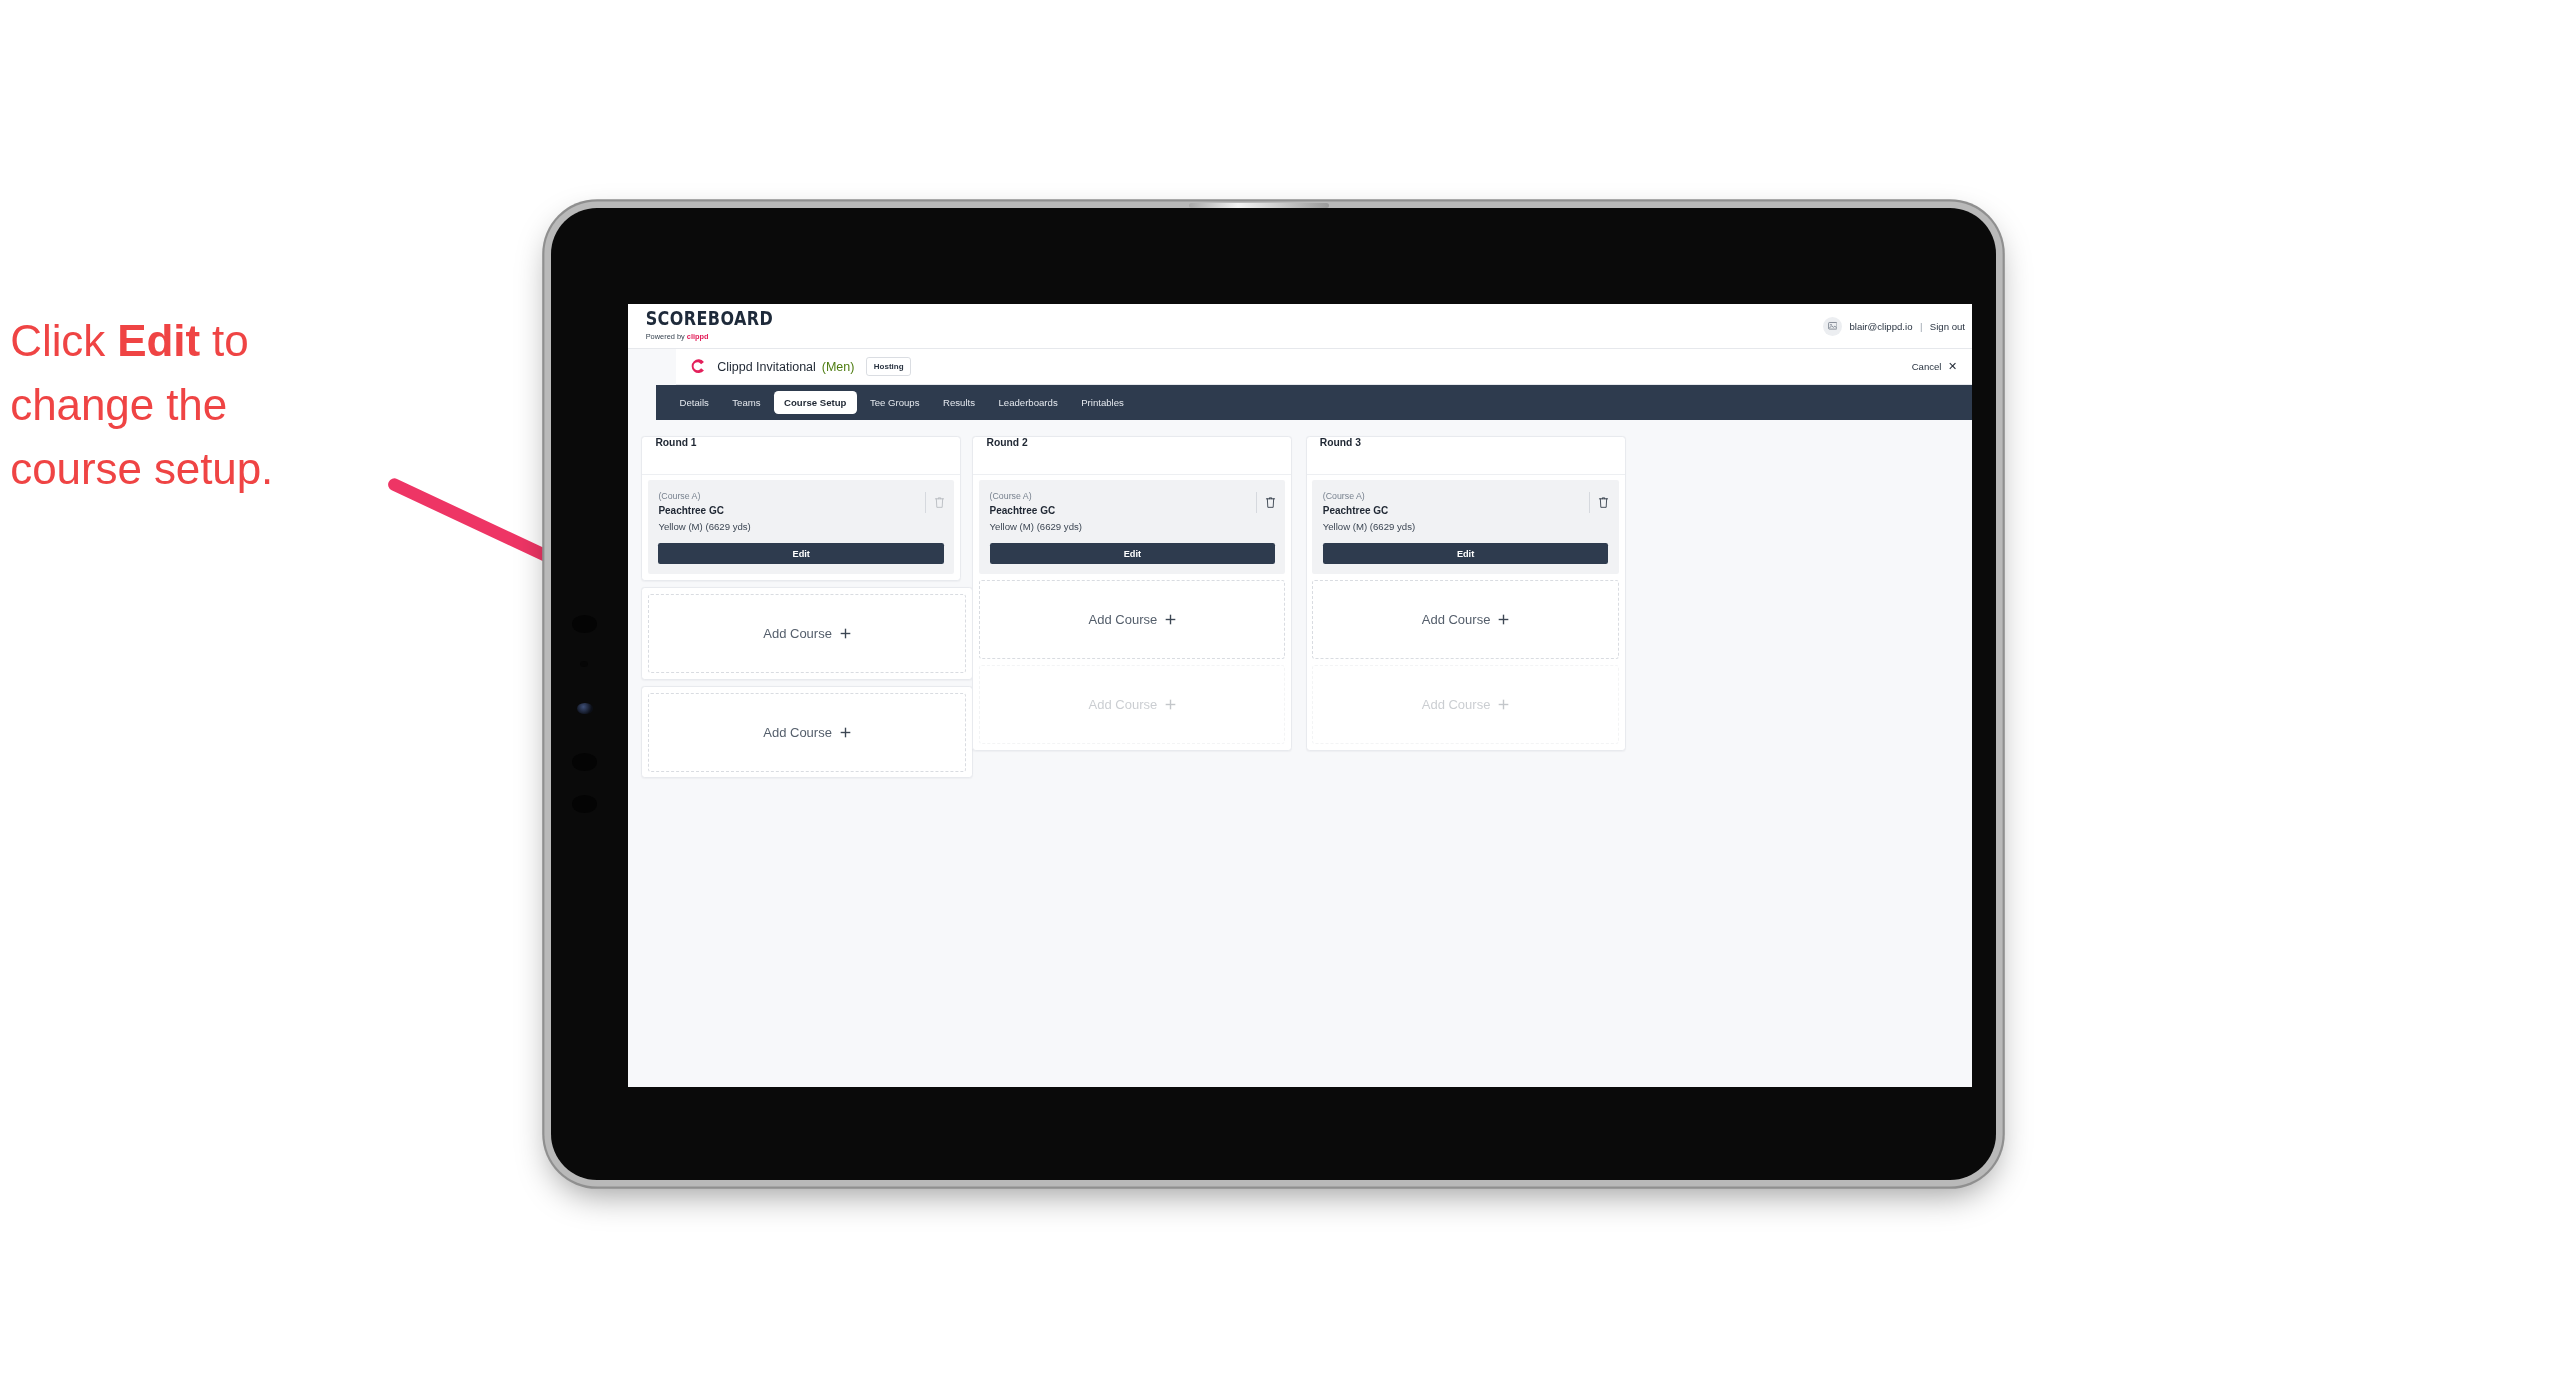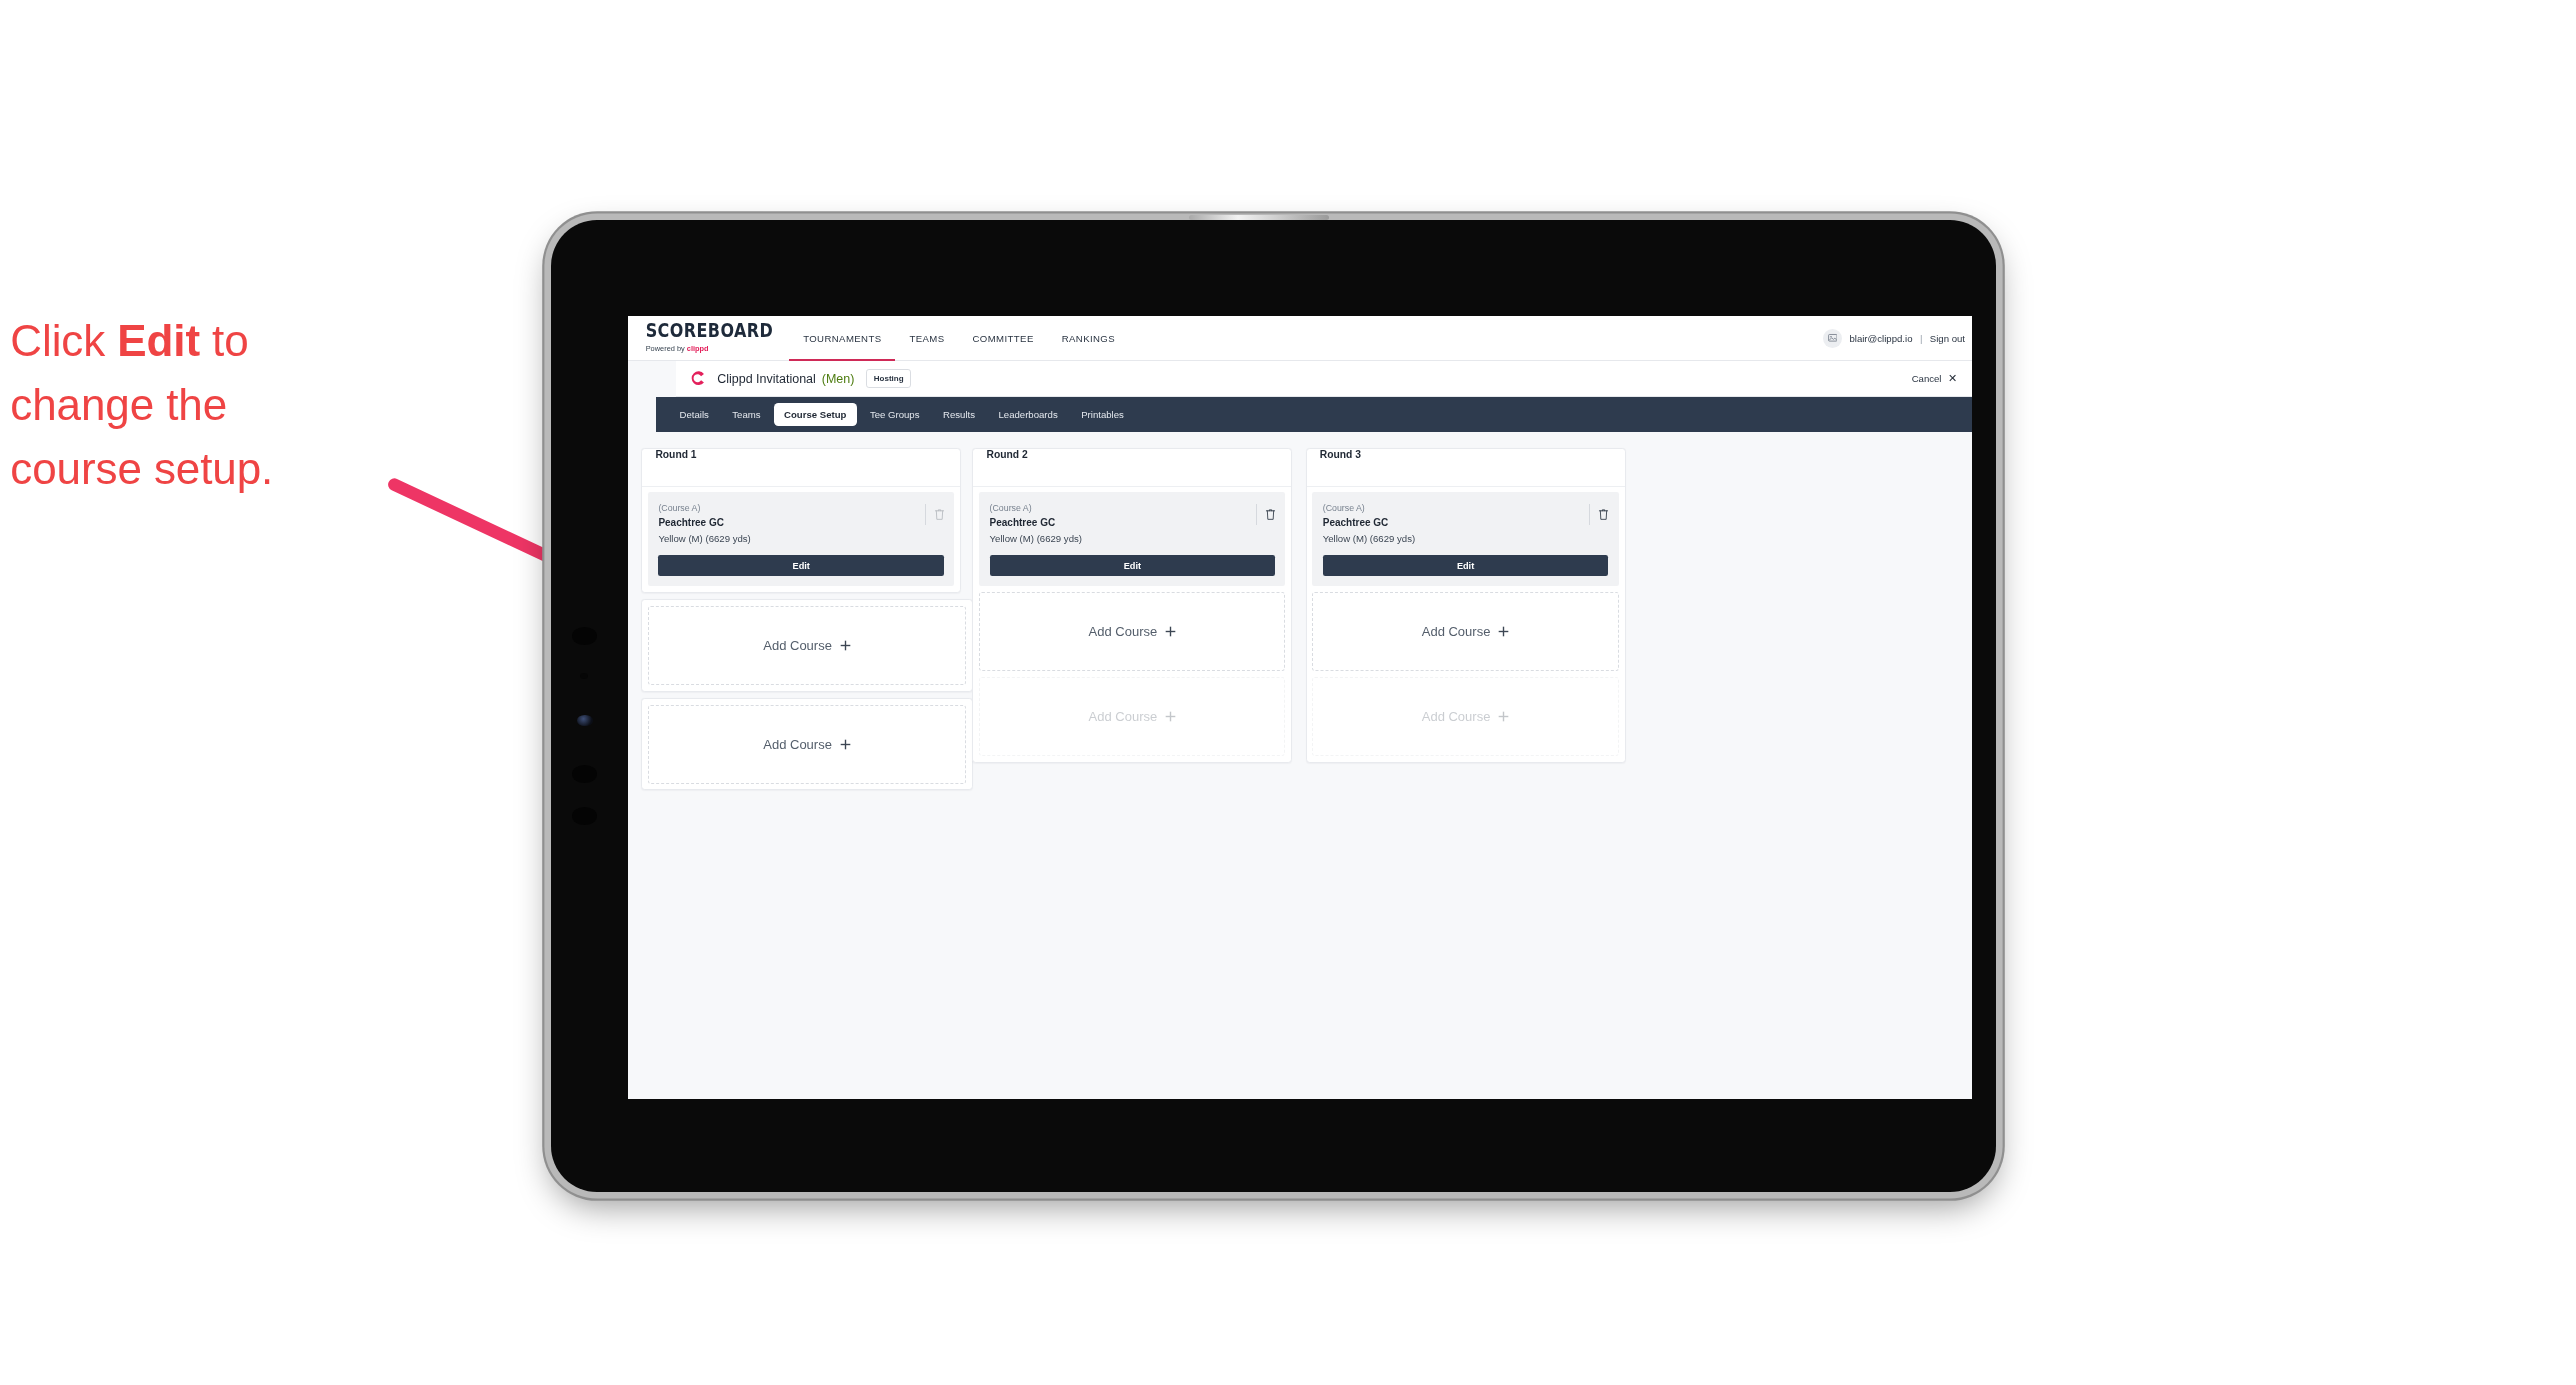--- a/index.html
+++ b/index.html
@@ -13,21 +13,21 @@
   
   #annotation{
     position:absolute;left:10.3px;top:309px;width:412px;
     font-size:44px;line-height:1.45;color:#ef4444;letter-spacing:-0.1px;
   }
   #annotation b{font-weight:700;}
   #arrow-svg{position:absolute;left:353px;top:442px;width:353px;height:213px;pointer-events:none;}
 
   
   #device{
-    position:absolute;left:551px;top:220px;width:1445px;height:972px;
+    position:absolute;left:551px;top:208px;width:1445px;height:972px;
     background:#0a0a0a;border-radius:46px;
     box-shadow:0 0 0 6.6px #b9b9b9, 0 0 0 8.8px #8f8f8f, 0 13.2px 34px rgba(0,0,0,.40);
   }
   #notch{position:absolute;left:49%;top:-5.2px;transform:translateX(-50%);
     width:140px;height:5.2px;background:linear-gradient(90deg,#a9a9a9,#f2f2f2 35%,#cfcfcf 62%,#9a9a9a);border-radius:2.9px;}
   .sensor{position:absolute;border-radius:50%;background:#000;}
   #sensor-1{left:20.6px;top:407px;width:25px;height:17.7px;background:#040404;}
   #sensor-2{left:29px;top:453px;width:8px;height:5.9px;background:#060606;}
   #sensor-3{left:26px;top:495px;width:15.5px;height:11px;background:radial-gradient(circle at 40% 35%,#3e4f77,#0b0e16 70%);}
   #sensor-4{left:20.6px;top:545px;width:25px;height:17.7px;background:#040404;}
@@ -128,26 +128,20 @@
   <div class="sensor" id="sensor-4"></div>
   <div class="sensor" id="sensor-5"></div>
 
   <div id="viewport">
 
     <div id="topbar">
       <div id="brand">
         <div id="brand-word">SCOREBOARD</div>
         <div id="brand-sub"><span style="color:#36424f;font-weight:400;">Powered by </span><span>clippd</span></div>
       </div>
-      <div id="topnav">
-        <div class="topnav-item active">TOURNAMENTS</div>
-        <div class="topnav-item">TEAMS</div>
-        <div class="topnav-item">COMMITTEE</div>
-        <div class="topnav-item">RANKINGS</div>
-      </div>
       <div id="topbar-right">
         <div id="avatar">
           <svg viewBox="0 0 16 16">
               <rect x="1" y="2.5" width="14" height="11" rx="1.4" fill="none" stroke="#6b7481" stroke-width="1.3"></rect>
               <circle cx="5" cy="6.3" r="1.2" fill="#6b7481"></circle>
               <path d="M2 12.2 L6 8 L9 10.6 L11.5 8.4 L14 11.4" fill="none" stroke="#6b7481" stroke-width="1.3"></path>
             </svg>
         </div>
         <div id="user-email">blair@clippd.io</div>
         <div id="user-sep">|</div>

